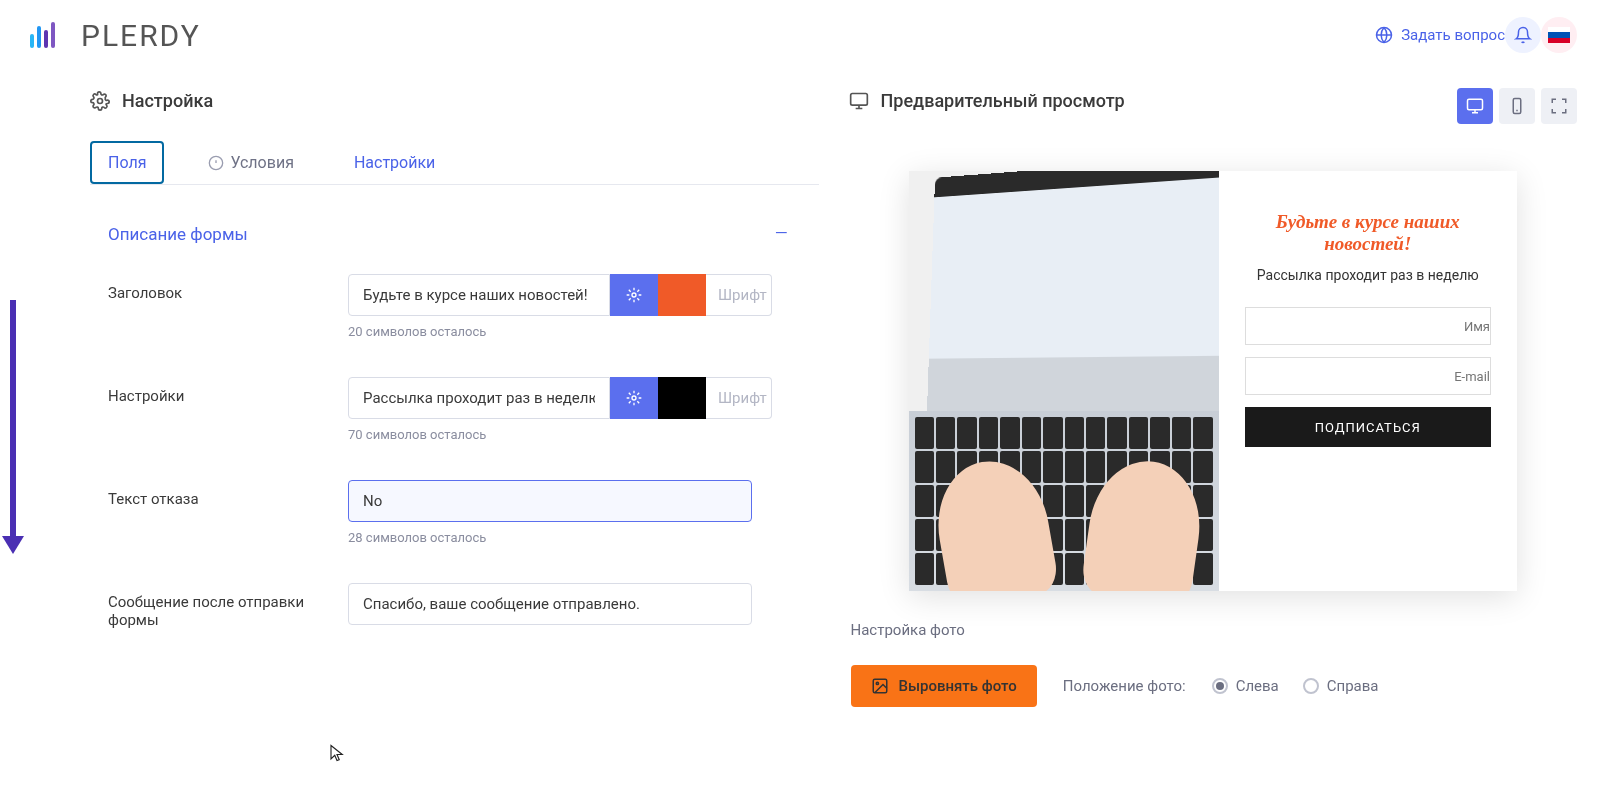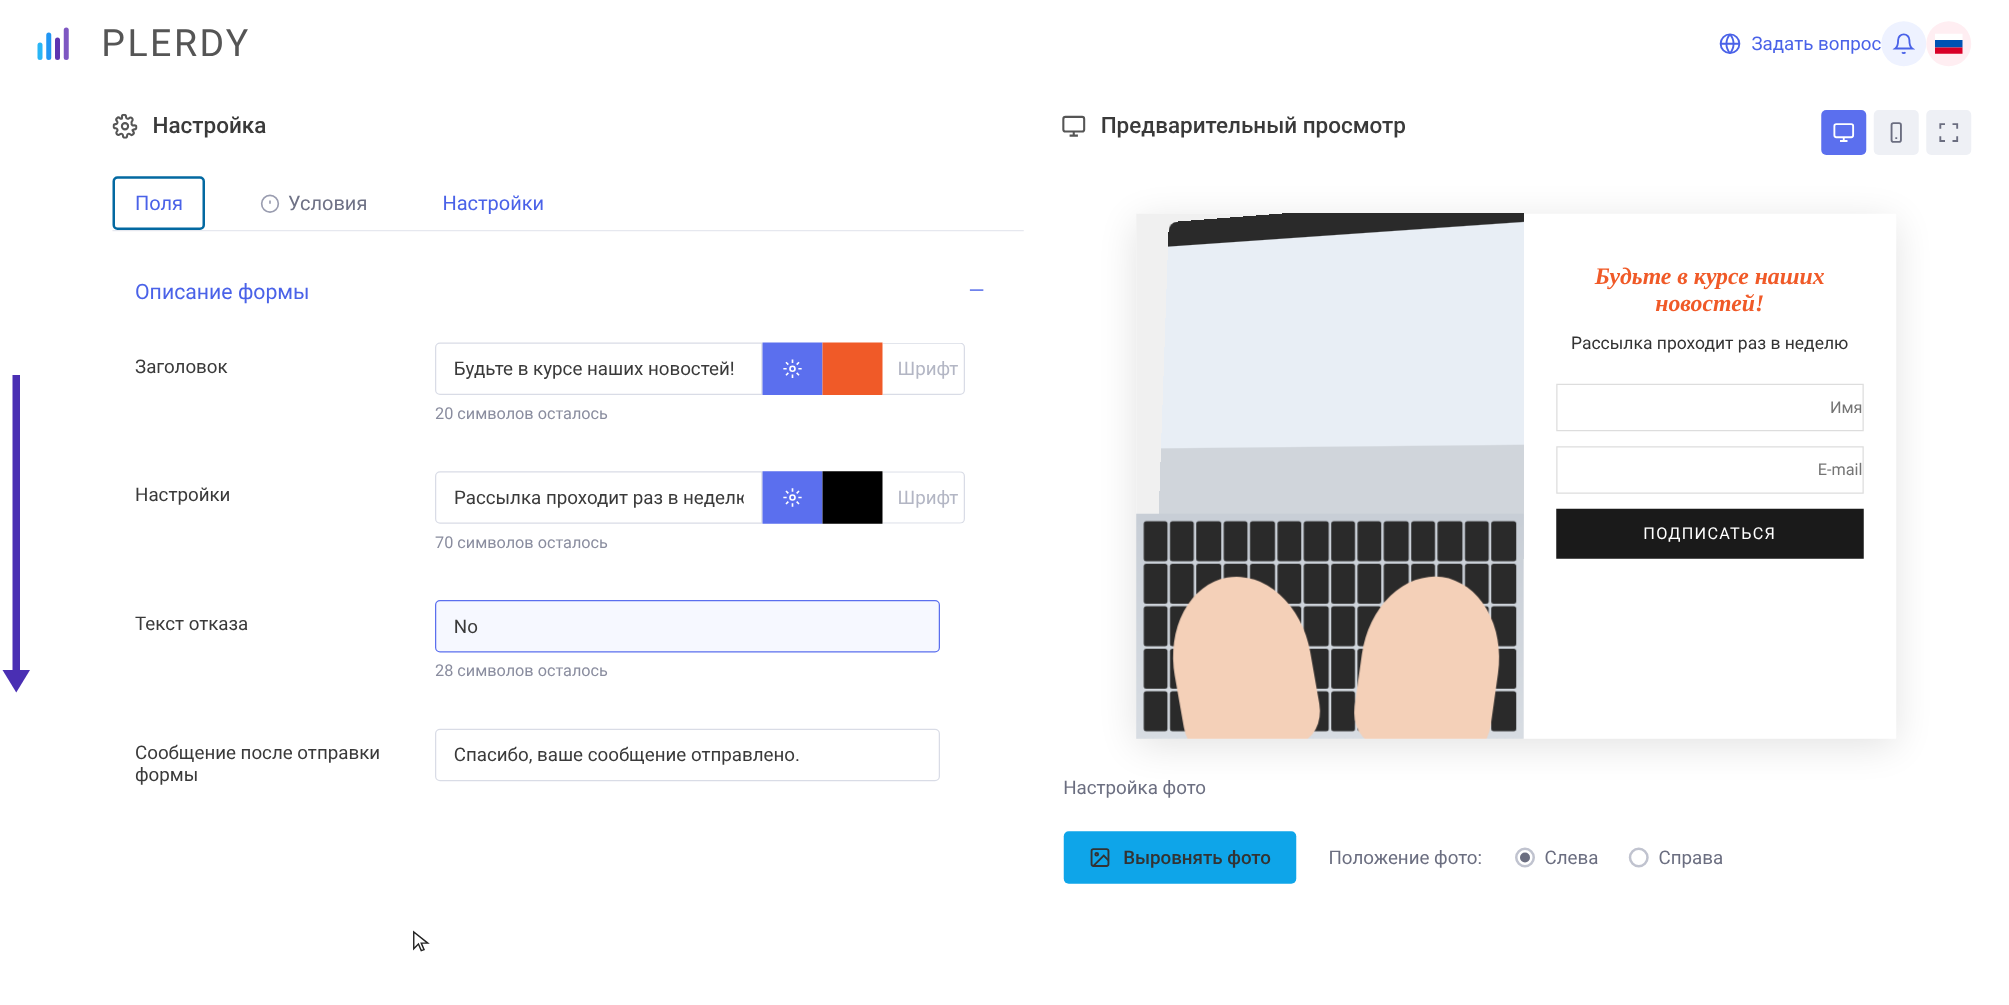--- a/index.html
+++ b/index.html
@@ -57,21 +57,21 @@
 .hand.l{left:30px;transform:rotate(-10deg)}
 .hand.r{right:20px;transform:rotate(8deg)}
 .pv-form{flex:1;padding:40px 26px 0;text-align:center}
 .pv-title{font-family:Georgia,serif;font-style:italic;font-weight:700;color:#f05a28;font-size:19px;margin-bottom:12px}
 .pv-desc{font-size:14px;color:#333;margin-bottom:24px}
 .pv-inp{width:100%;height:38px;border:1px solid #ddd;margin-bottom:12px;text-align:right;font-size:13px;color:#aaa;background:#fff}
 .pv-sub{width:100%;height:40px;background:#1a1a1a;color:#fff;border:none;font-size:13px;letter-spacing:1px;cursor:pointer}
 .photo-sec{margin-top:30px;padding-left:2px}
 .photo-title{font-size:15px;color:#6b6e80;margin-bottom:26px}
 .photo-row{display:flex;align-items:center;gap:26px}
-.align-btn{background:#0ea5e9;color:#333;border:none;border-radius:4px;padding:12px 20px;font-size:15px;font-weight:500;display:flex;align-items:center;gap:10px;cursor:pointer}
+.align-btn{background:#f97316;color:#333;border:none;border-radius:4px;padding:12px 20px;font-size:15px;font-weight:500;display:flex;align-items:center;gap:10px;cursor:pointer}
 .pos-label{color:#6b6e80;font-size:15px}
 .radio-grp{display:flex;gap:24px}
 .radio{display:flex;align-items:center;gap:8px;color:#6b6e80;font-size:15px;cursor:pointer}
 .r-dot{width:16px;height:16px;border-radius:50%;border:2px solid #c0c3cf;display:flex;align-items:center;justify-content:center}
 .r-dot.on::after{content:"";width:8px;height:8px;border-radius:50%;background:#6b6e80}
 svg{display:block}
 </style>
 </head>
 <body>
 

